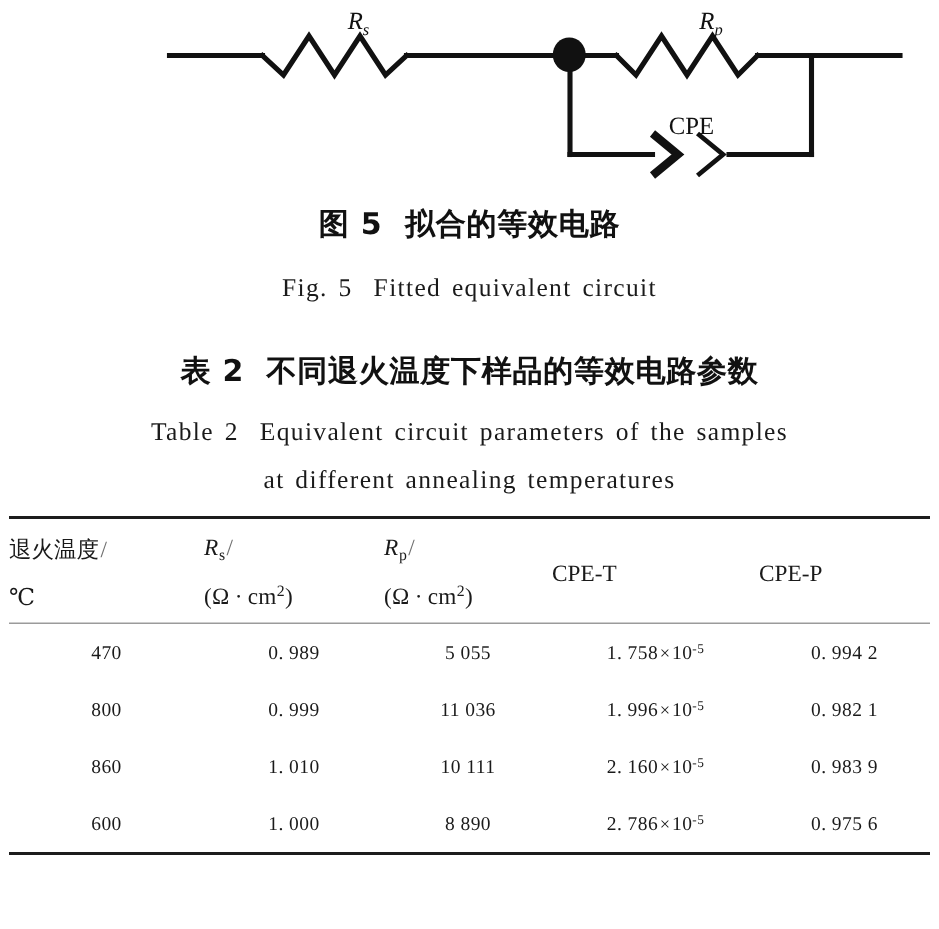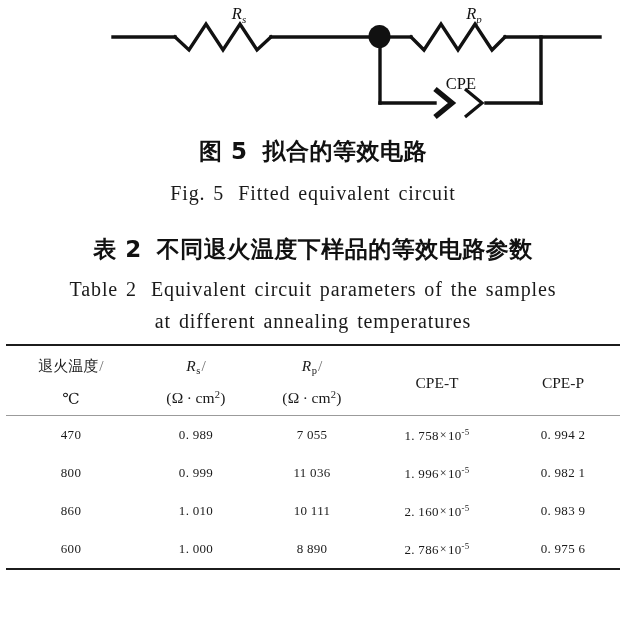--- a/index.html
+++ b/index.html
@@ -32,31 +32,31 @@
   
   .caption-block {
     position: absolute;
     left: 0;
     width: 626px;
     text-align: center;
   }
   .cap-cn {
     font-family: "DejaVu Sans", "Liberation Sans", sans-serif;
     font-weight: bold;
-    font-size: 23px;
+    font-size: 20px;
     letter-spacing: 0.5px;
     color: #111;
   }
   .cap-cn .cap-gap {
     display: inline-block;
     width: 15px;
   }
   .cap-en {
     font-family: "Liberation Serif", "DejaVu Serif", serif;
-    font-size: 20px;
+    font-size: 17px;
     letter-spacing: 0.9px;
     color: #1a1a1a;
     word-spacing: 2px;
   }
   .cap-en .cap-gap {
     display: inline-block;
     width: 14px;
   }
 
   #fig-caption-cn { top: 136px; }
@@ -76,21 +76,20 @@
     color: #1a1a1a;
   }
   #param-table .rule-top td {
     border-top: 2.6px solid #1c1c1c;
     height: 0;
     padding: 0;
     font-size: 0;
     line-height: 0;
   }
   #param-table thead td {
-    text-align: center;
     font-size: 15.5px;
     padding: 0;
     vertical-align: middle;
   }
   #param-table thead tr.hdr-line1 td { height: 31px; padding-top: 5px; }
   #param-table thead tr.hdr-line2 td { height: 33px; }
   #param-table thead td.spanned {
     border-bottom: none;
   }
   #param-table tbody td {
@@ -255,21 +254,21 @@
 
     <tr class="mid-sep">
       <td colspan="5"></td>
     </tr>
   </thead>
 
   <tbody>
     <tr>
       <td>470</td>
       <td>0. 989</td>
-      <td>7 055</td>
+      <td>5 055</td>
       <td>
         <span>1. 758</span><span class="times">×</span><span>10</span><span class="sup">-5</span>
       </td>
       <td>0. 994 2</td>
     </tr>
 
     <tr>
       <td>800</td>
       <td>0. 999</td>
       <td>11 036</td>

